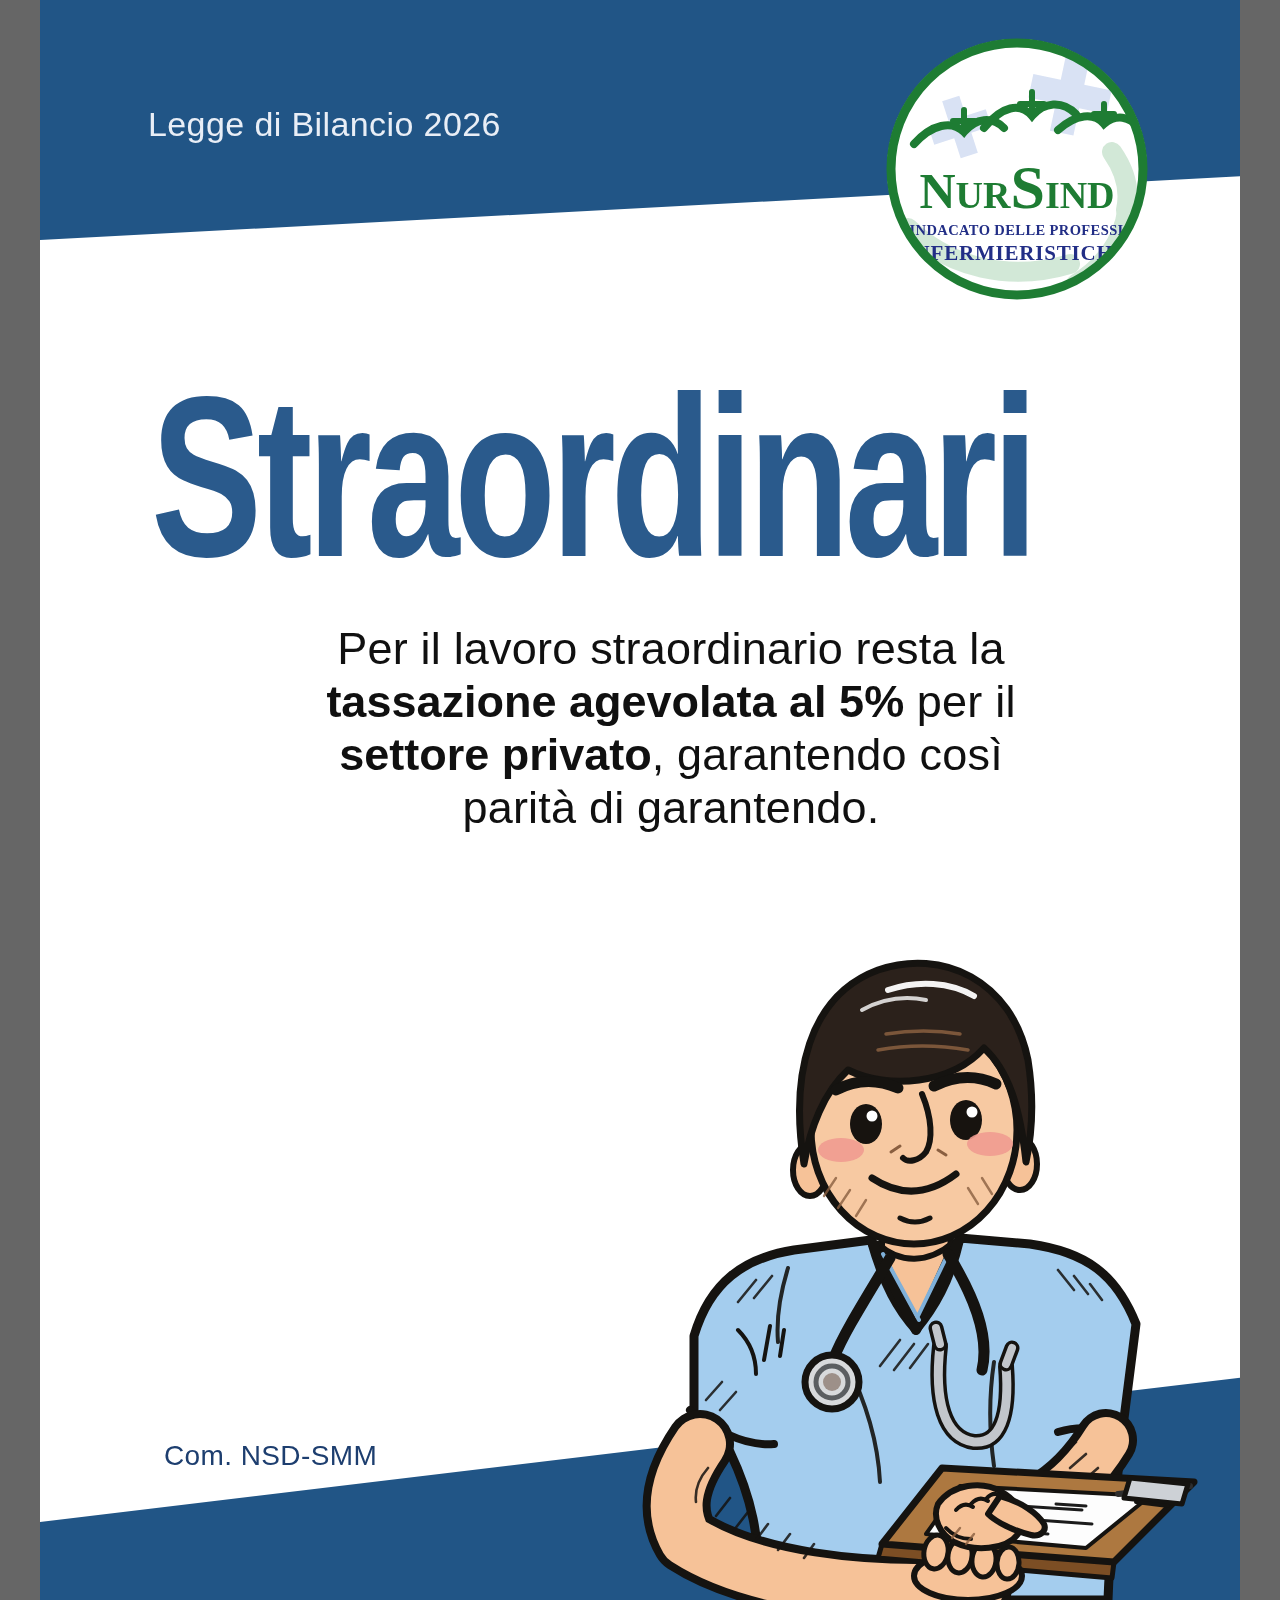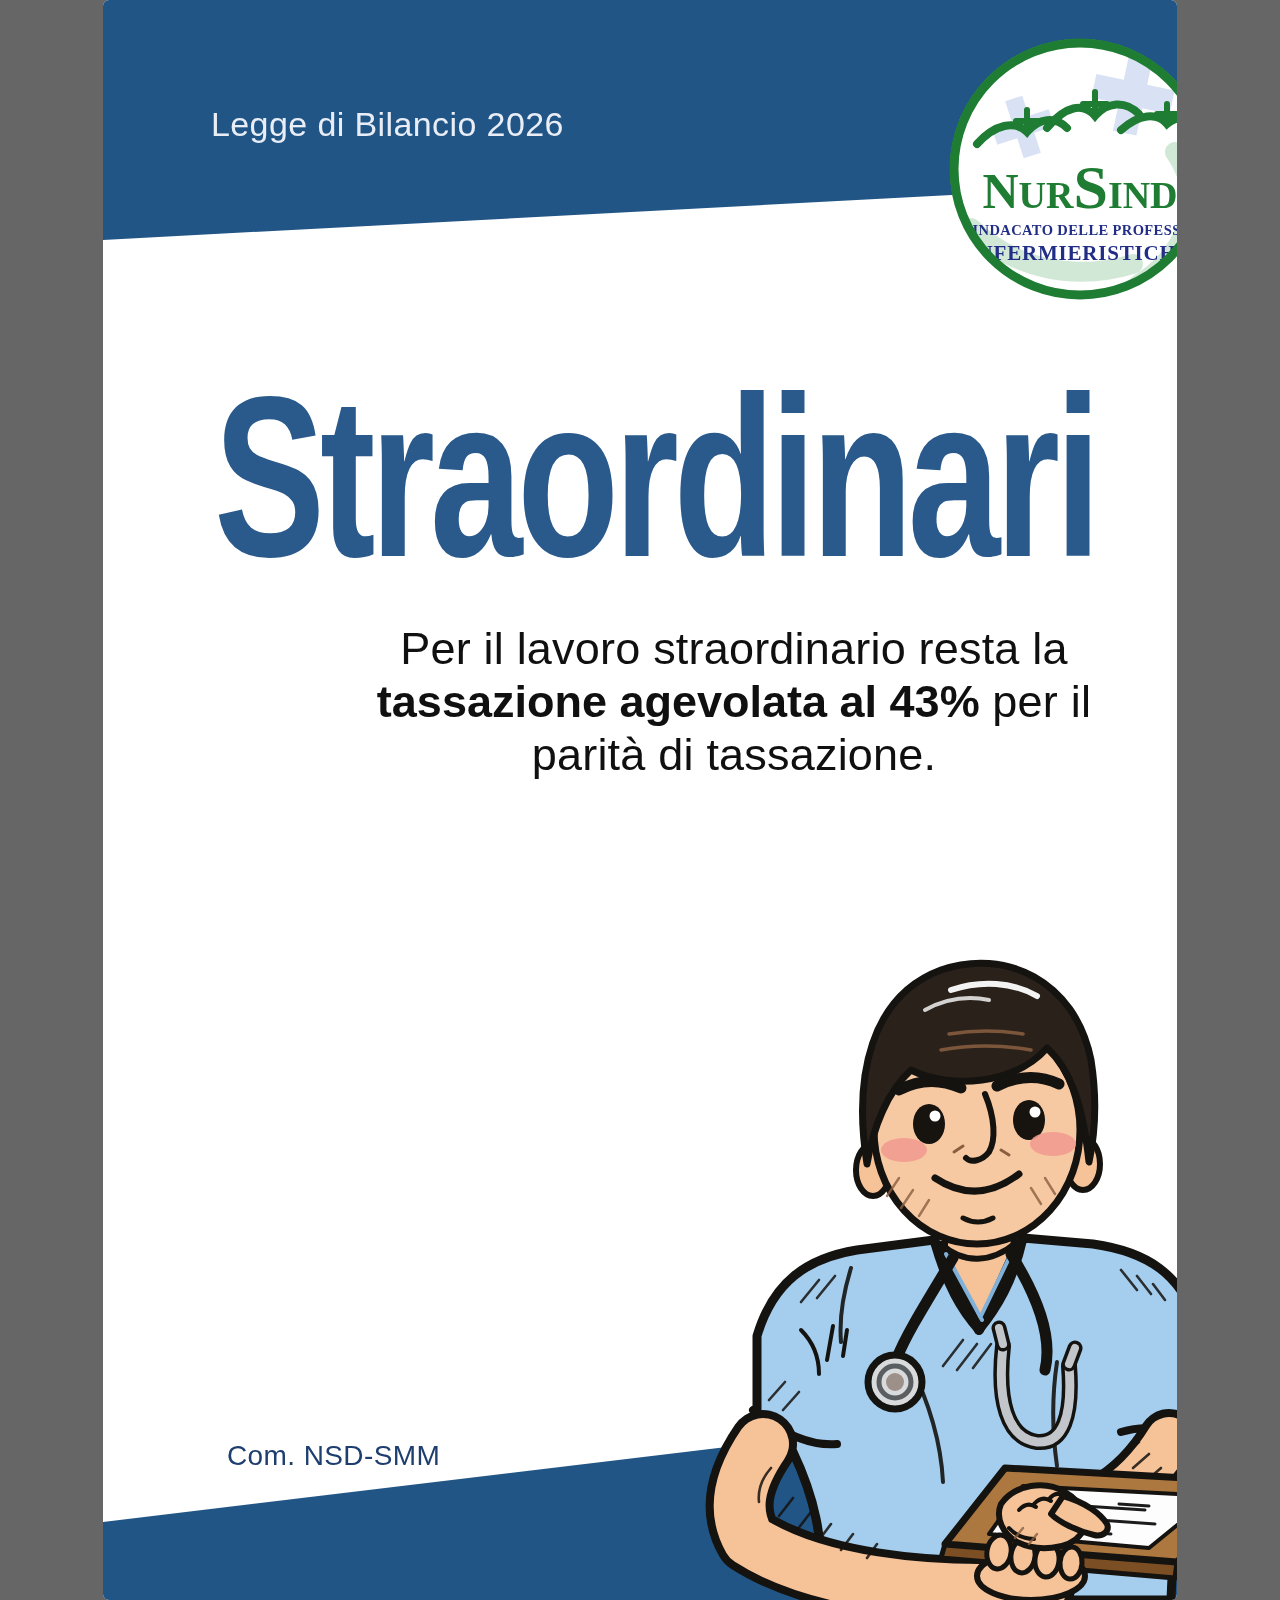--- a/index.html
+++ b/index.html
@@ -7,26 +7,25 @@
     --title:#2a5a8c;
     --kicker:#e9eef6;
     --footer-navy:#1d3e6f;
     --logo-green:#1e7c33;
     --logo-navy:#222e86;
   }
   *{margin:0;padding:0;box-sizing:border-box;}
   html,body{background:#666;}
   .canvas{
     position:relative;
-    width:1074px;height:1600px;
+    width:1200px;height:1600px;
     margin:0 auto;
     background:#ffffff;
     overflow:hidden;
     font-family:"Liberation Sans",sans-serif;
-    border-radius:6px;
   }
   
   .band-top{
     position:absolute;left:0;top:0;width:1280px;height:260px;
     background:var(--band);
     clip-path:polygon(0 0,1280px 0,1280px 172px,0 240px);
   }
   
   .kicker{
     position:absolute;left:108px;top:102px;
@@ -131,22 +130,23 @@
       <circle cx="137" cy="137" r="126" fill="none" stroke="#1e7c33" stroke-width="9"></circle>
     </svg>
   </div>
 
   <div class="title">
     <span>Straordinari</span>
   </div>
 
   <div class="body-copy">
       <div class="line"><span>Per il lavoro straordinario resta la</span></div>
-      <div class="line"><span class="b">tassazione agevolata al 43%</span><span> per il</span></div>
-      <div class="line"><span>parità di tassazione.</span></div>
+      <div class="line"><span class="b">tassazione agevolata al 5%</span><span> per il</span></div>
+      <div class="line"><span class="b">settore privato</span><span>, garantendo così</span></div>
+      <div class="line"><span>parità di garantendo.</span></div>
     </div>
 
   <div class="band-bottom"></div>
 
   <div class="nurse">
     <svg viewBox="0 0 676 662">
       <g stroke-linecap="round" stroke-linejoin="round">
 
         <g>
           <path d="M244,262 L310,260 L314,330 C294,350 262,350 244,334 Z" fill="#f6c298" stroke="#151310" stroke-width="6"></path>

